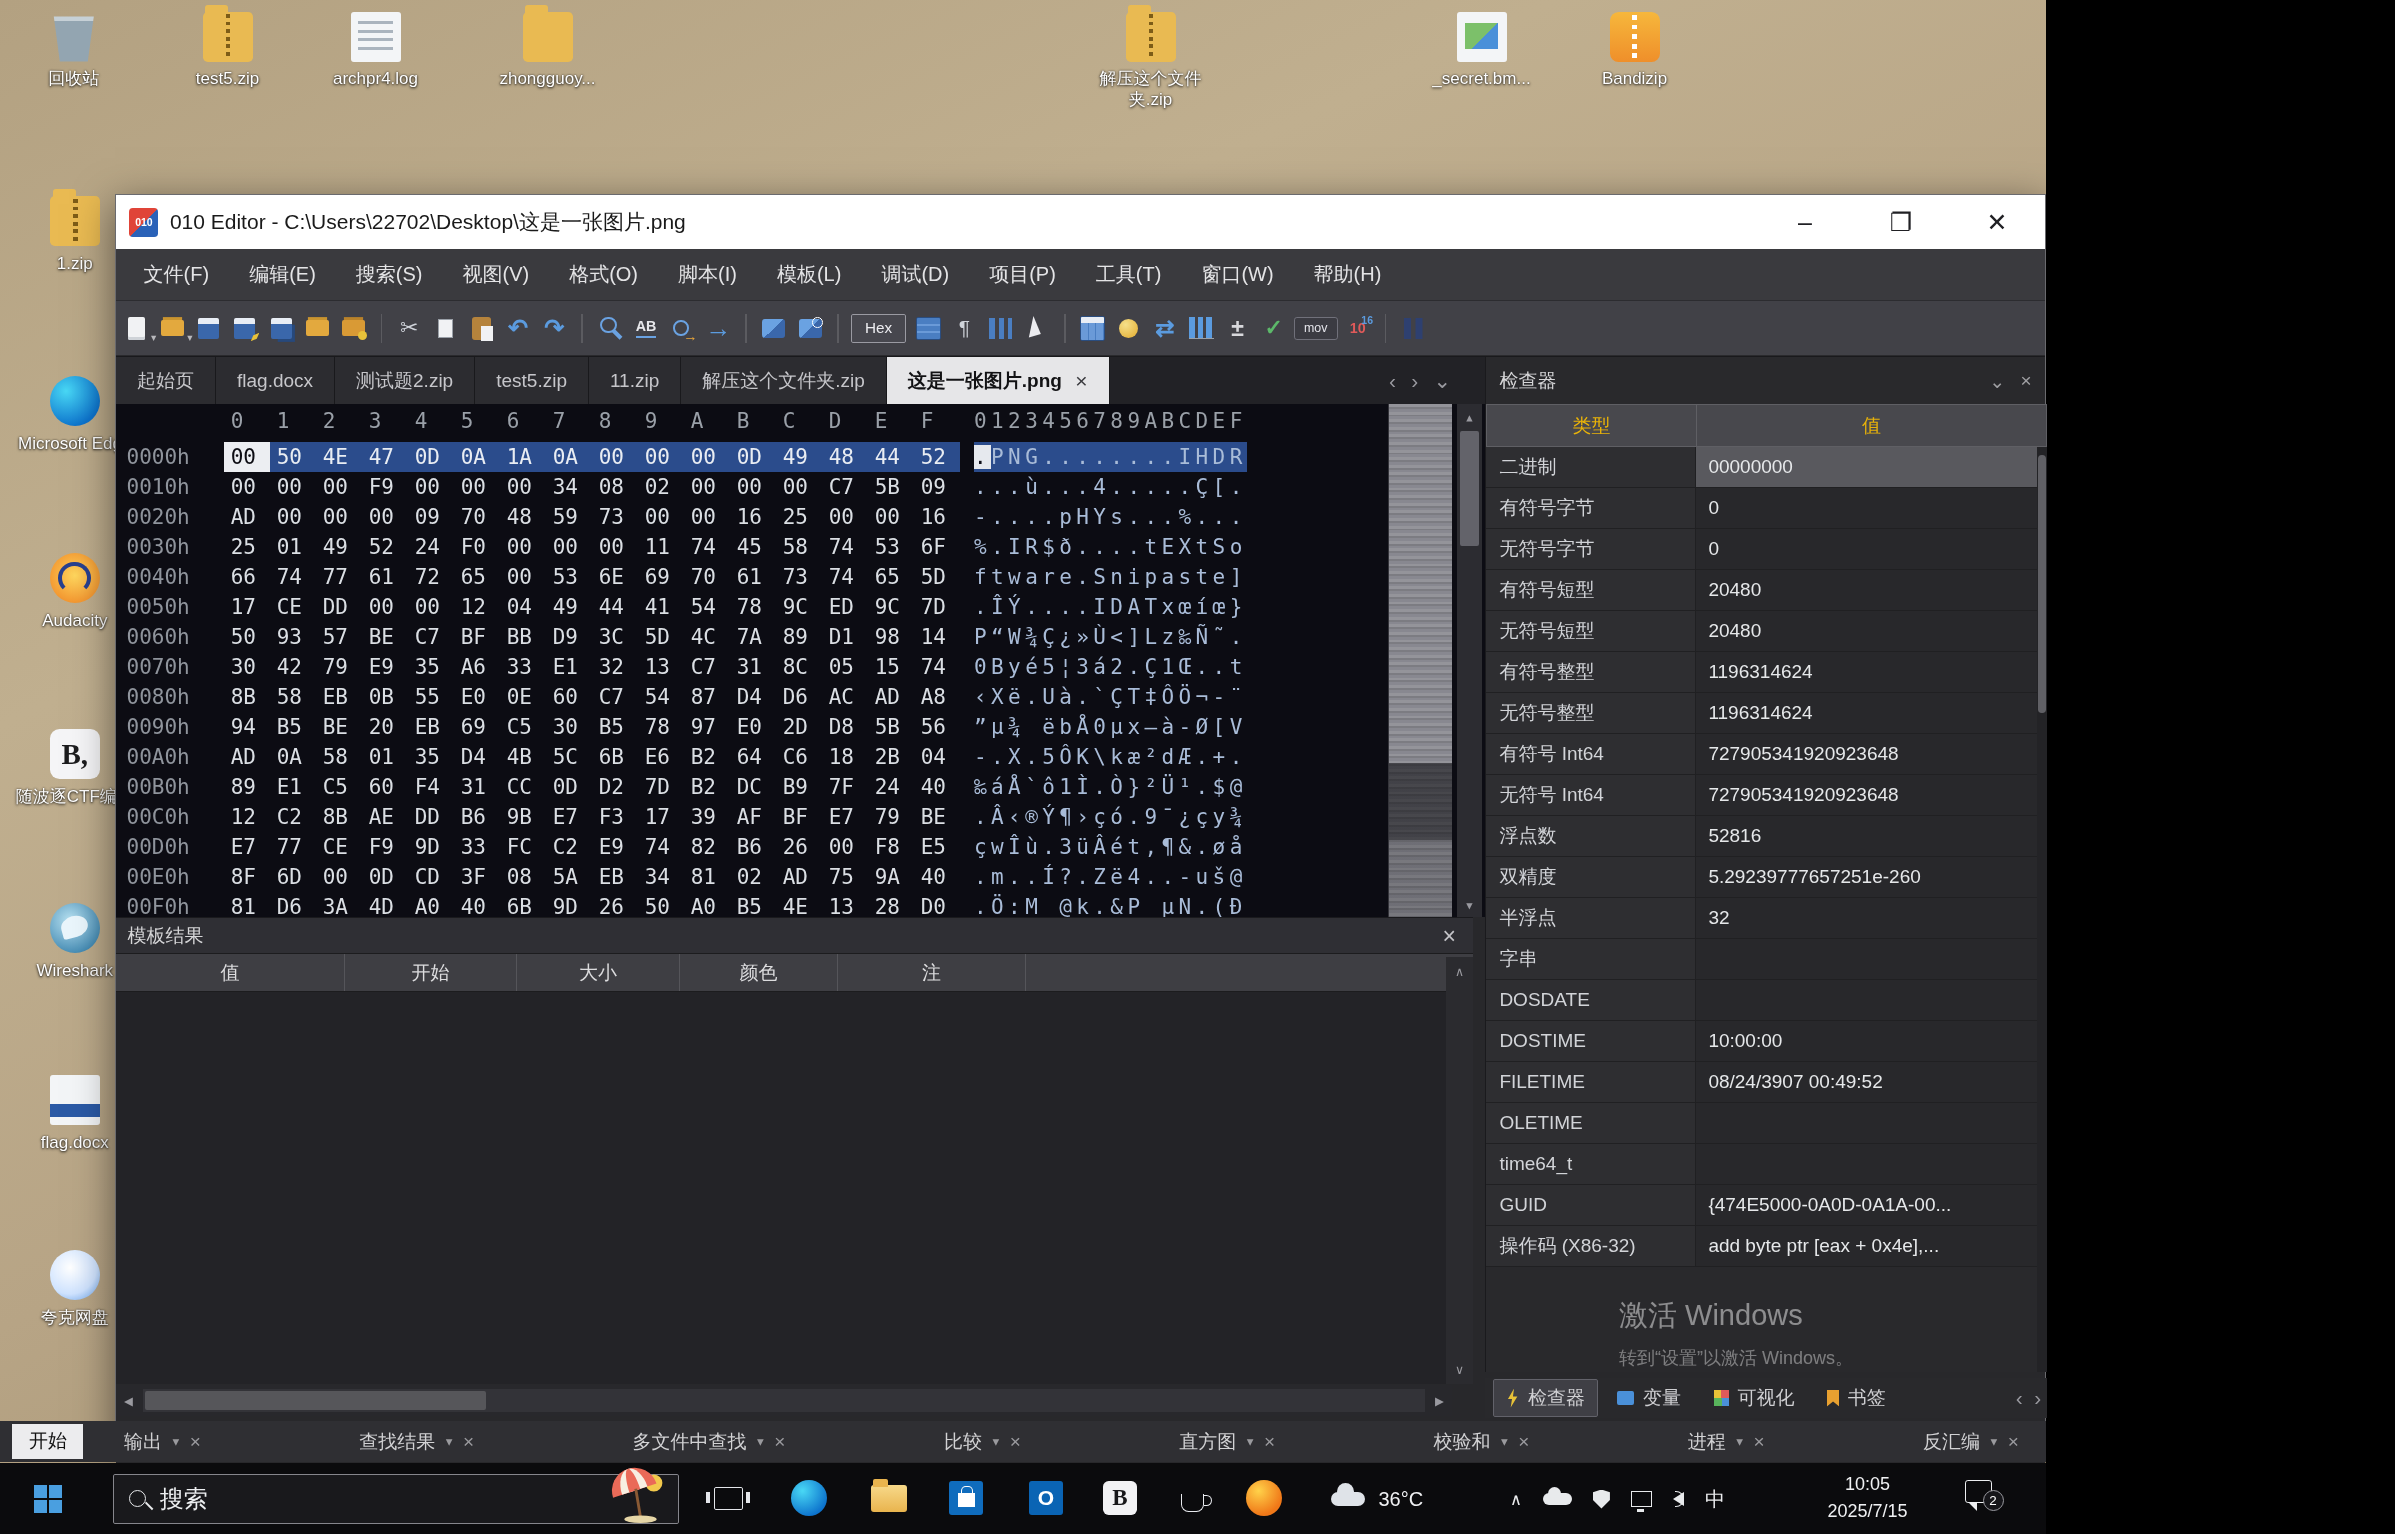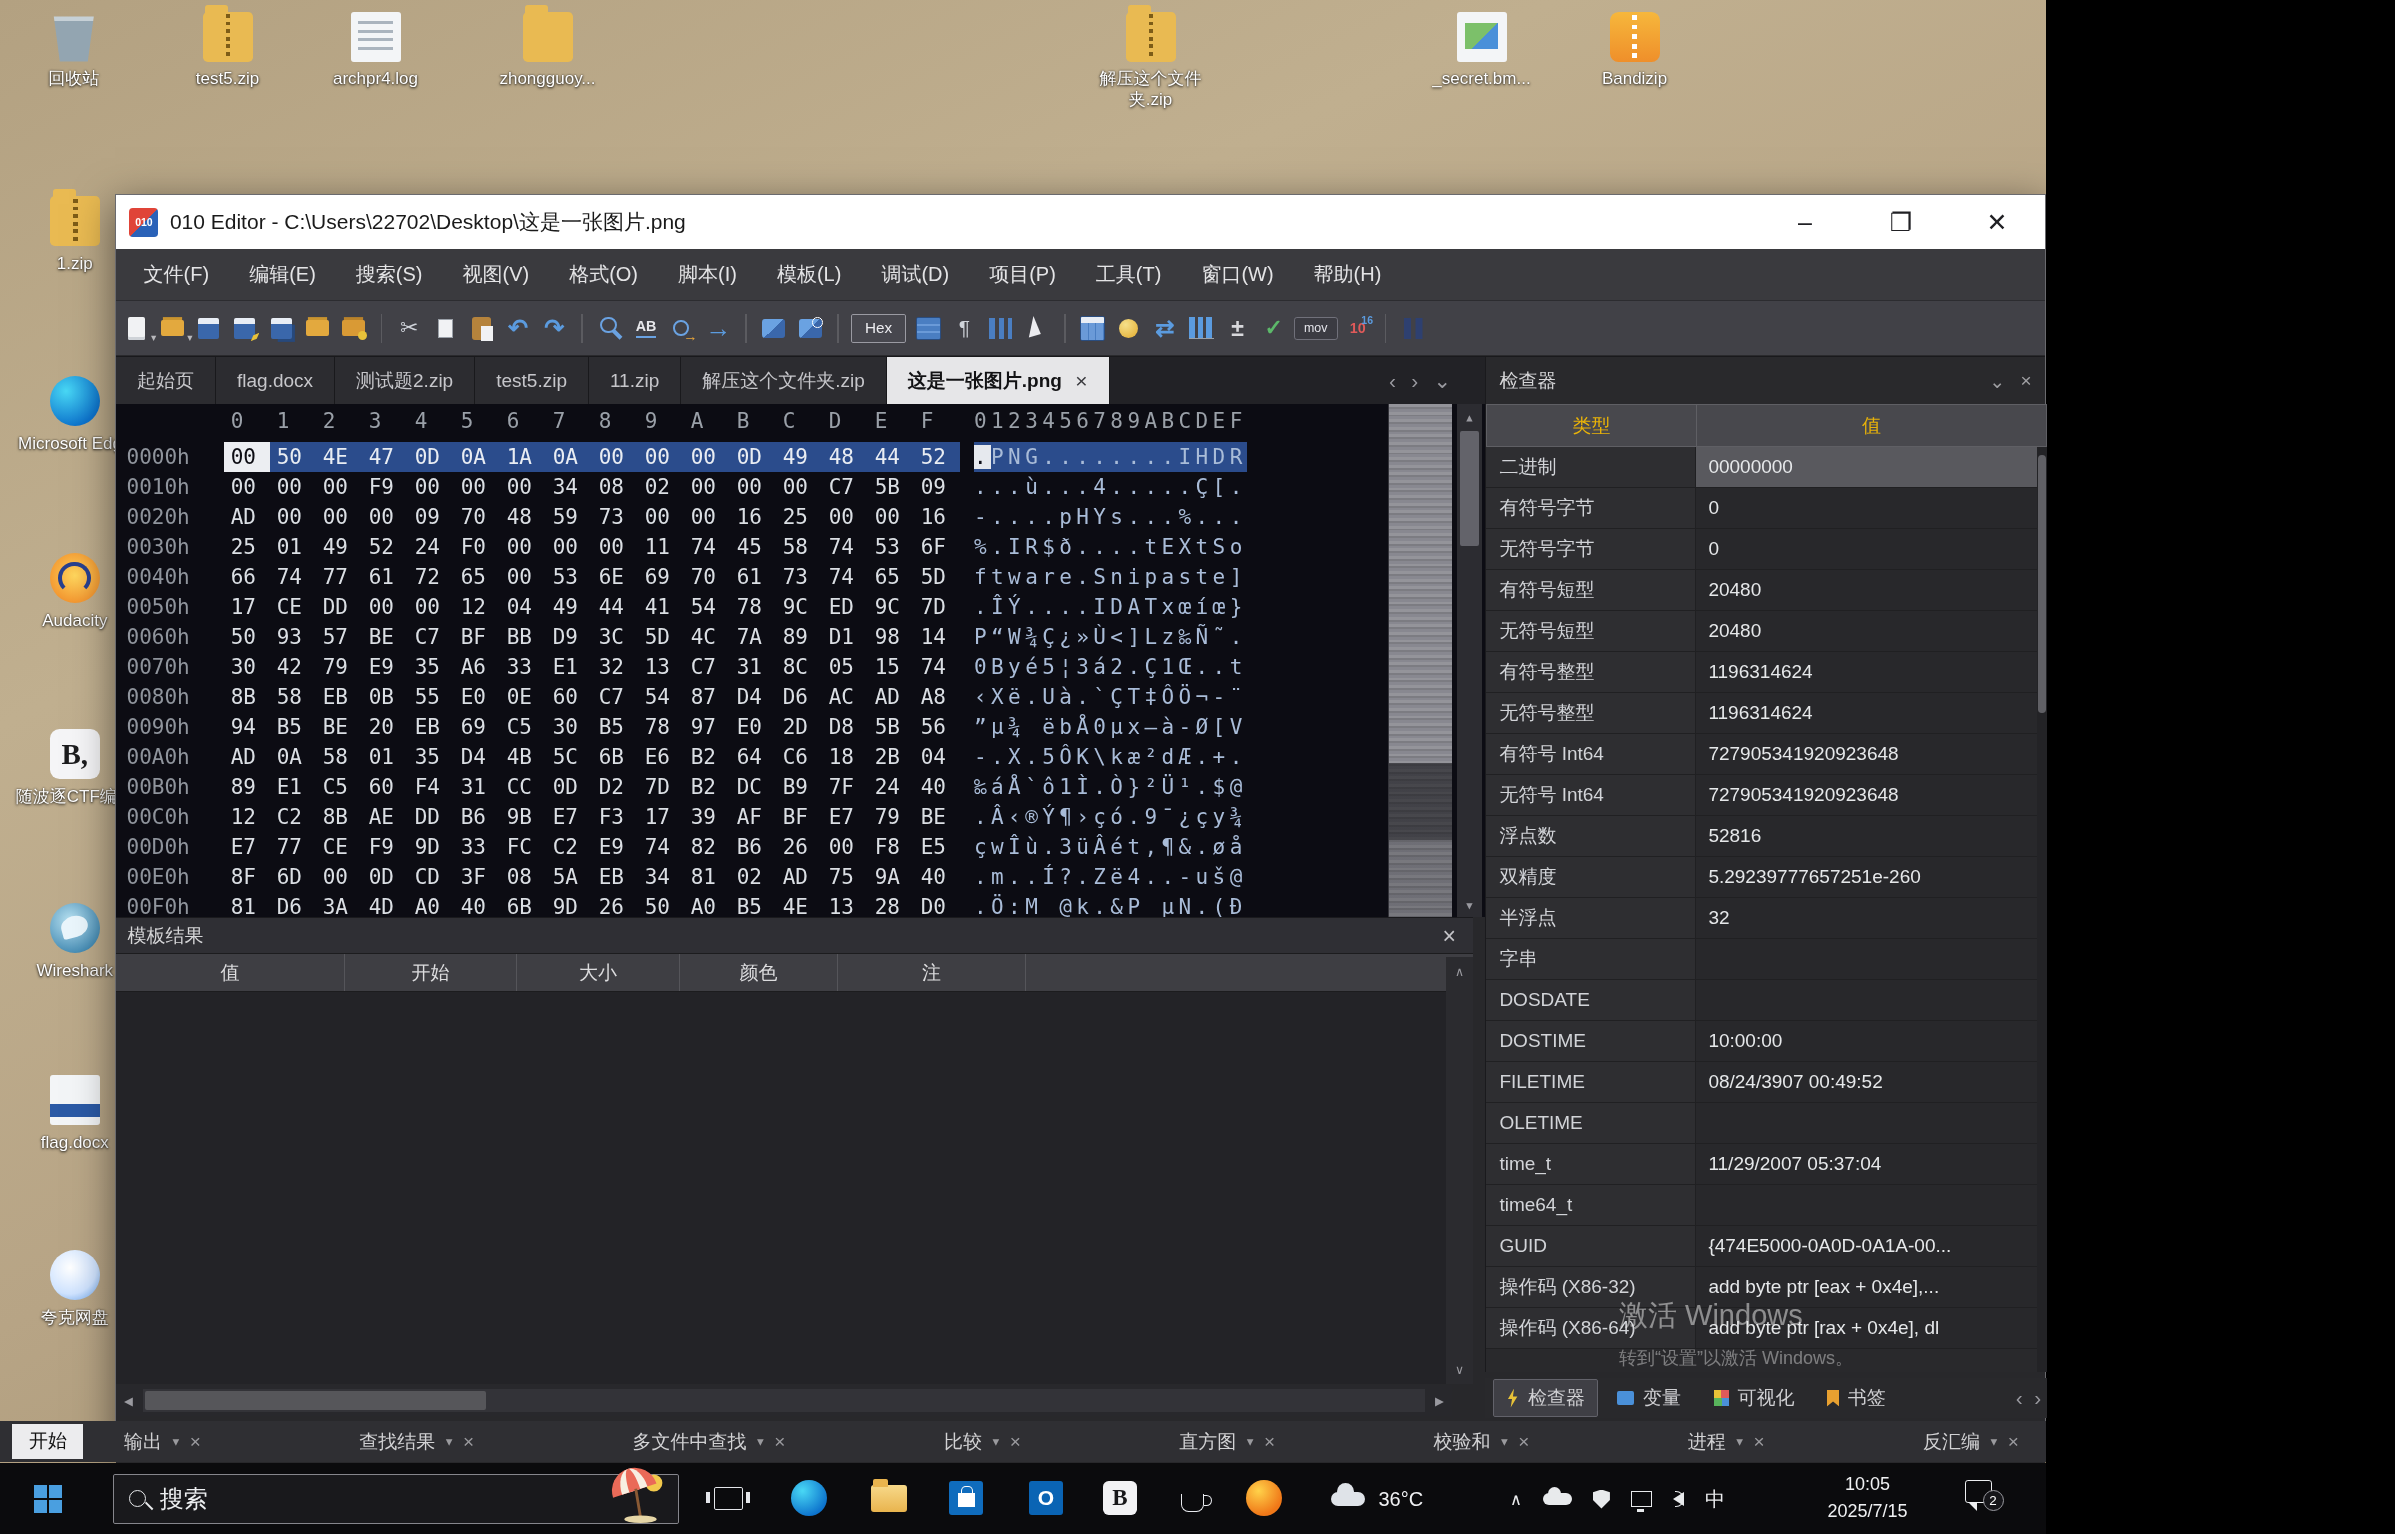--- a/index.html
+++ b/index.html
@@ -918,38 +918,30 @@
             </div>
             <div class="irow">
               <div class="itype">FILETIME</div>
               <div class="ival">08/24/3907 00:49:52</div>
             </div>
             <div class="irow">
               <div class="itype">OLETIME</div>
               <div class="ival"></div>
             </div>
             <div class="irow">
-              <div class="itype">time_t</div>
-              <div class="ival">11/29/2007 05:37:04</div>
-            </div>
-            <div class="irow">
               <div class="itype">time64_t</div>
               <div class="ival"></div>
             </div>
             <div class="irow">
               <div class="itype">GUID</div>
               <div class="ival">{474E5000-0A0D-0A1A-00...</div>
             </div>
             <div class="irow">
               <div class="itype">操作码 (X86-32)</div>
               <div class="ival">add byte ptr [eax + 0x4e],...</div>
-            </div>
-            <div class="irow">
-              <div class="itype">操作码 (X86-64)</div>
-              <div class="ival">add byte ptr [rax + 0x4e], dl</div>
             </div>
           </div>
         <div class="ivscroll">
           <div class="ivthumb"></div>
         </div>
       </div>
 
       <div class="insptabs">
         <span id="insptabsin" style="display:flex;gap:5.7px;">
             <div class="itab act">

